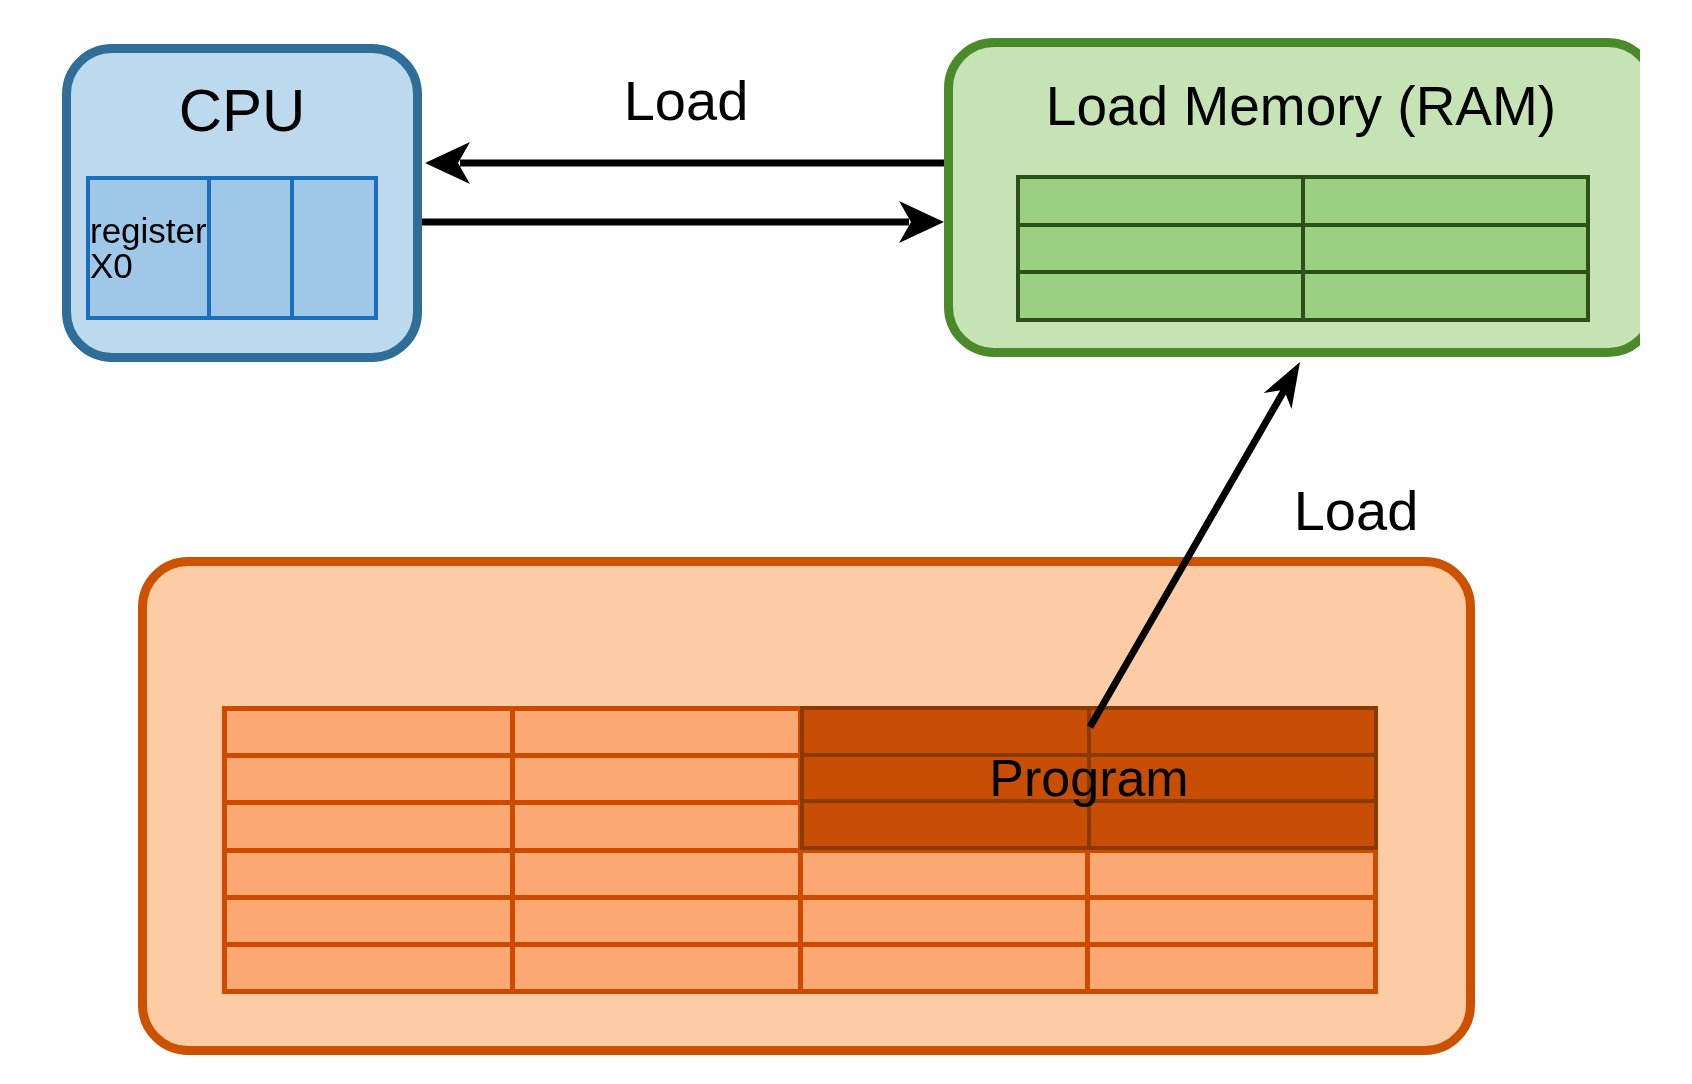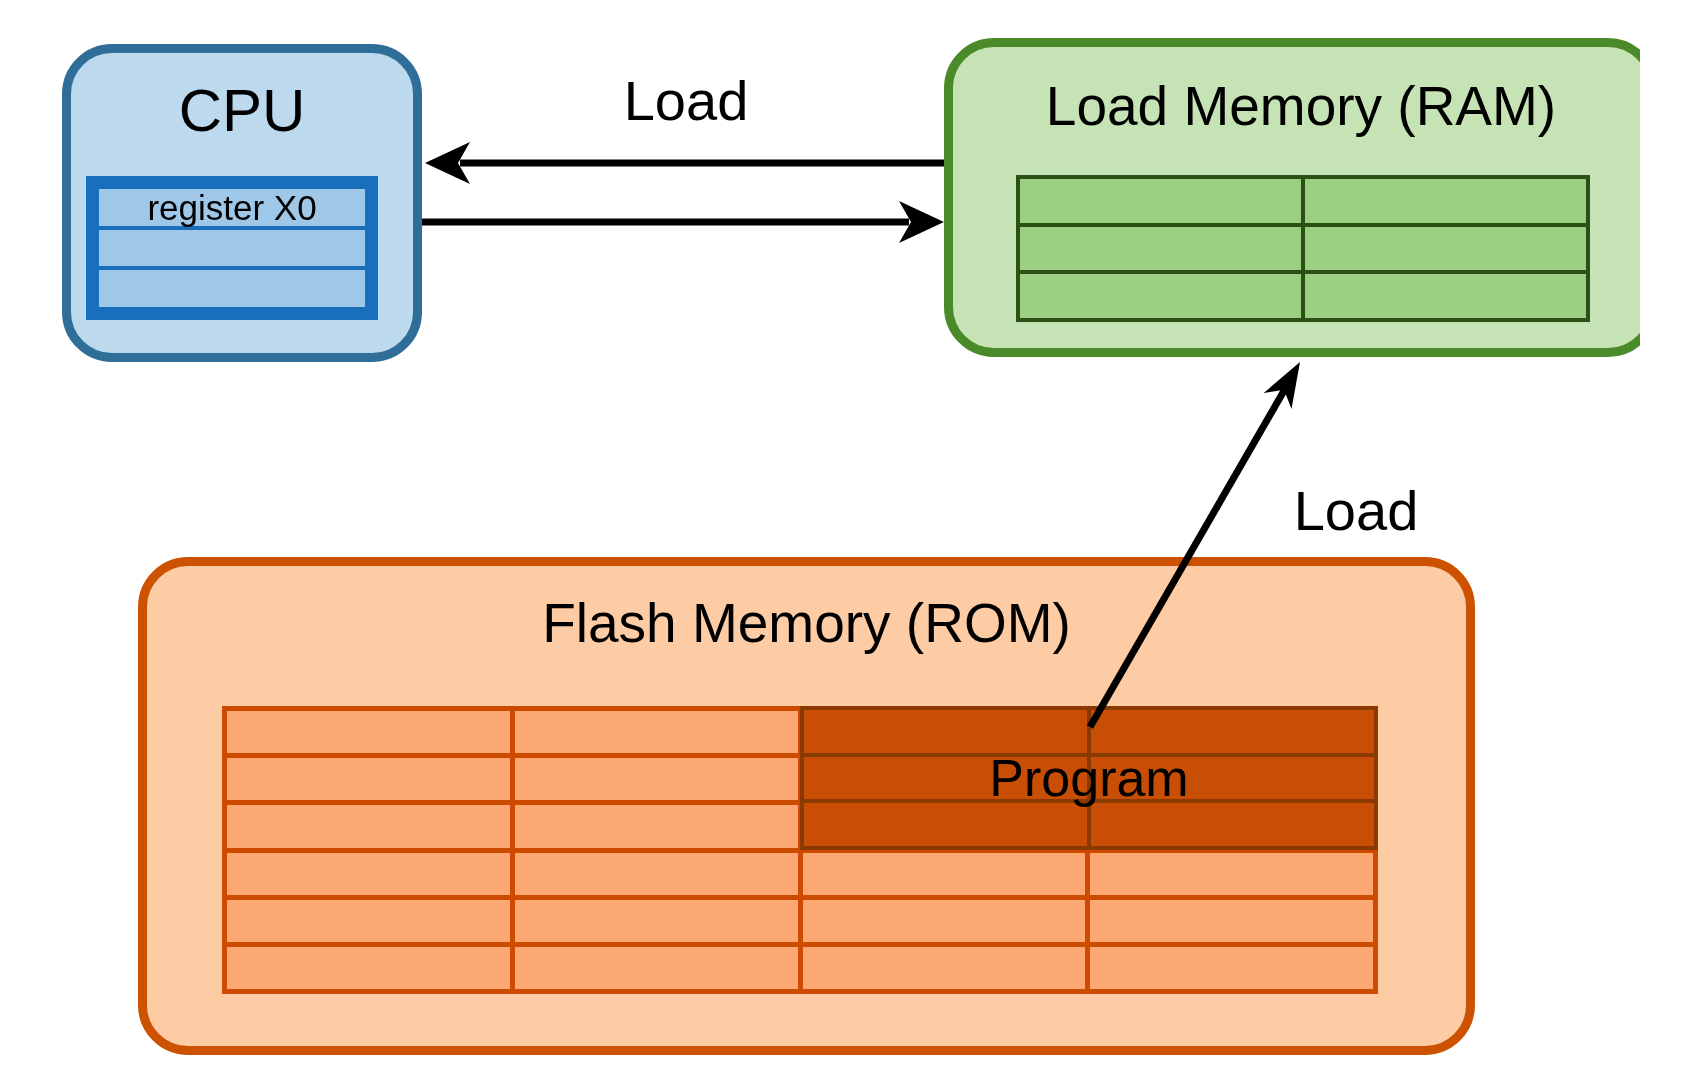--- a/index.html
+++ b/index.html
@@ -26,22 +26,22 @@
   }
 
   
   #cpu-box {
     left:62px; top:44px; width:360px; height:318px;
     background:var(--cpu-fill); border:9px solid var(--cpu-border);
   }
   #cpu-title { top:28px; font-size:60px; }
   #register-table {
     position:absolute; left:15px; top:123px; width:292px; height:144px;
-    background:var(--register-border); padding:13px;
-    display:flex; flex-direction:column; gap:4px;
+    background:var(--register-border); padding:4px;
+    display:flex; gap:4px;
   }
   .register-row {
     flex:1; background:var(--register-fill);
     display:flex; align-items:center; justify-content:center;
   }
   .register-row span { font-size:35px; line-height:1; }
 
   
   #ram-box {
     left:944px; top:38px; width:714px; height:319px;
@@ -117,21 +117,20 @@
         <div class="ram-cell"></div>
         <div class="ram-cell"></div>
         <div class="ram-cell"></div>
         <div class="ram-cell"></div>
         <div class="ram-cell"></div>
         <div class="ram-cell"></div>
       </div>
   </div>
 
   <div class="box" id="flash-box">
-    <div class="box-title" id="flash-title">Flash Memory (ROM)</div>
     <div id="flash-grid">
         <div class="flash-cell"></div>
         <div class="flash-cell"></div>
         <div class="flash-cell"></div>
         <div class="flash-cell"></div>
         <div class="flash-cell"></div>
         <div class="flash-cell"></div>
         <div class="flash-cell"></div>
         <div class="flash-cell"></div>
         <div class="flash-cell"></div>

